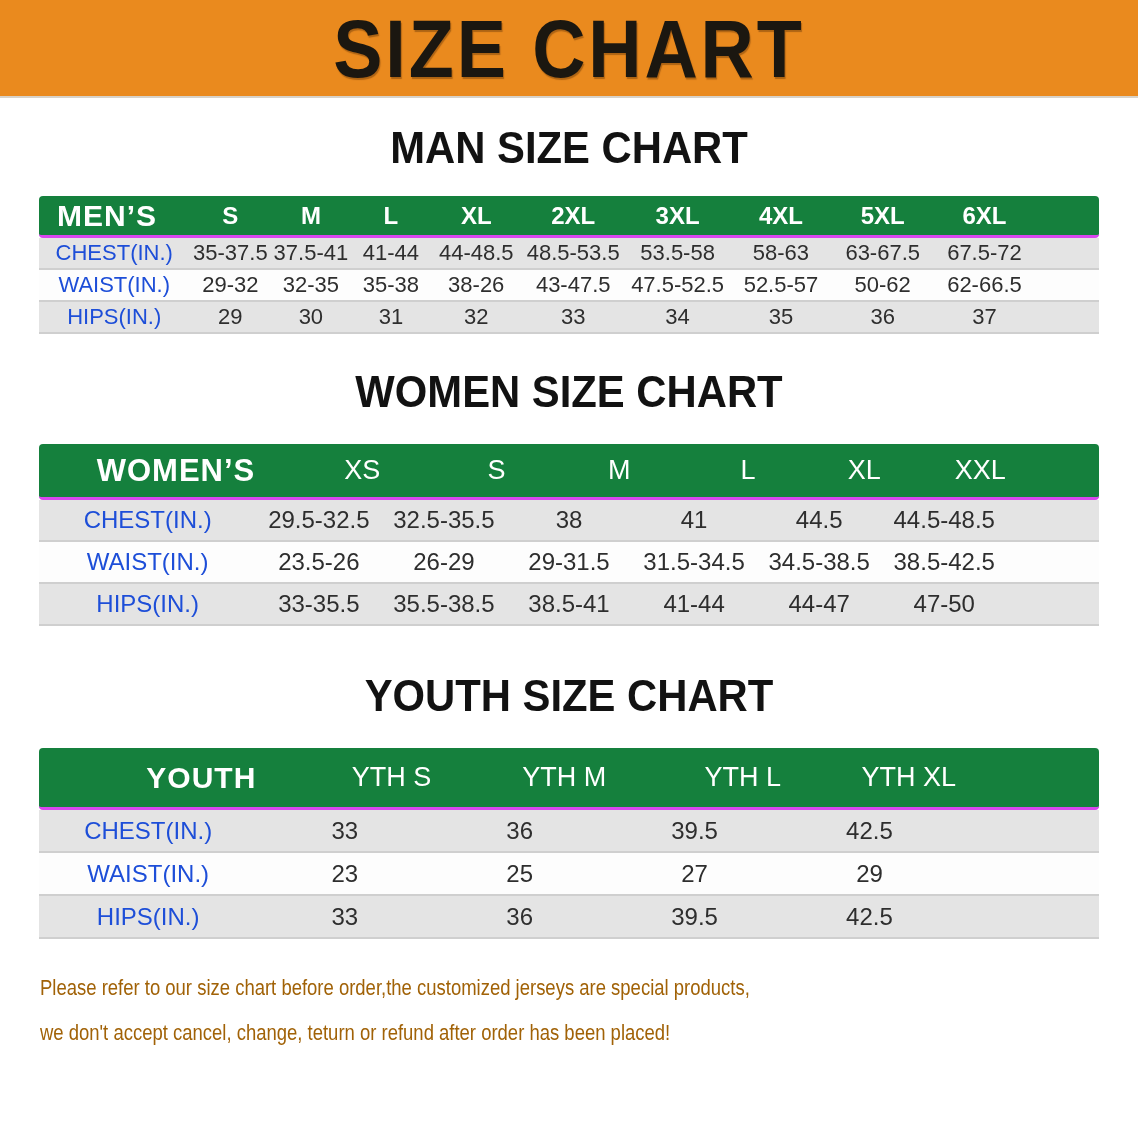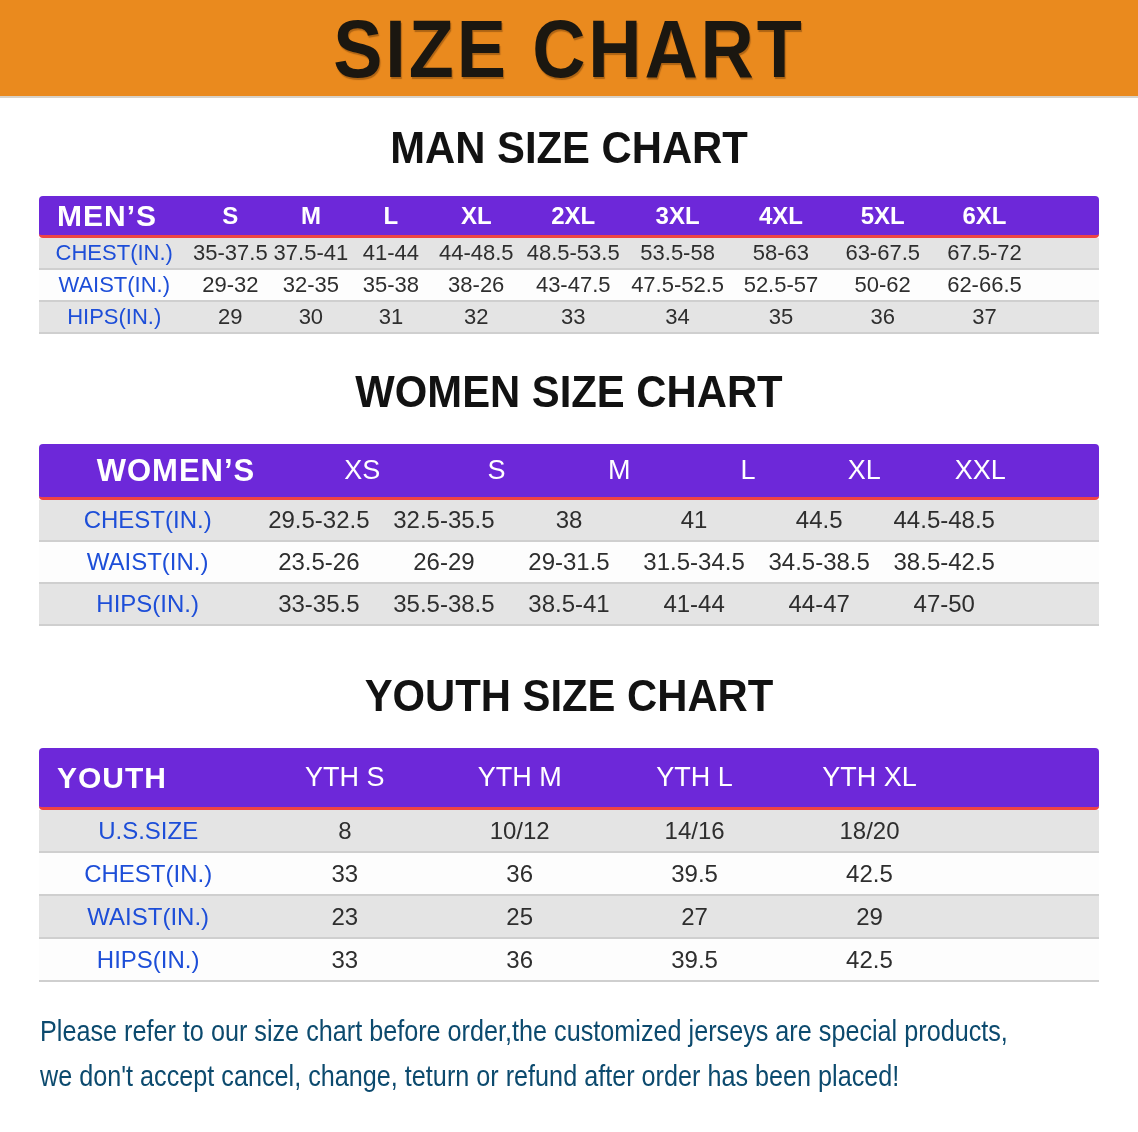--- a/index.html
+++ b/index.html
@@ -48,23 +48,23 @@
 
   
   table {
     width: 1060px;
     margin: 0 auto;
     border-collapse: separate;
     border-spacing: 0;
     table-layout: fixed;
   }
   .band th {
-    background: #6d28d9;
+    background: #15803d;
     color: #ffffff;
-    border-bottom: 3px solid #ef4444;
+    border-bottom: 3px solid #d946ef;
     text-align: center;
     font-weight: normal;
     white-space: nowrap;
   }
   .band th:first-child { border-radius: 4px 0 0 4px; }
   .band th:last-child  { border-radius: 0 4px 4px 0; }
   .band .tbl-label {
     text-align: left;
     padding-left: 18px;
     font-weight: bold;
@@ -81,29 +81,29 @@
   tbody tr:nth-child(even) td { background: #fdfdfd; }
 
   .men   .band th { height: 42px; font-size: 24px; font-weight: bold; }
   .men   .band .tbl-label { font-size: 30px; }
   .men   tbody td { height: 32px; font-size: 22px; }
 
   .women .band th { height: 56px; font-size: 27px; text-align: right; }
   .women .band .tbl-label { font-size: 31px; font-weight: bold; }
   .women tbody td { height: 42px; font-size: 24px; }
 
-  .youth .band th { height: 62px; font-size: 27px; }
+  .youth .band th { height: 62px; font-size: 27px; text-align: right; }
   .youth .band .tbl-label { font-size: 30px; font-weight: bold; }
   .youth tbody td { height: 43px; font-size: 24px; }
 
   
   .disclaimer {
     margin: 26px 11px 0 40px;
-    color: #0c4a6e;
-    font-size: 30px;
+    color: #a16207;
+    font-size: 22px;
     line-height: 45px;
   }
   .disclaimer-line {
     display: block;
     white-space: nowrap;
     transform: scaleX(0.84);
     transform-origin: left center;
   }
 </style>
 </head>
@@ -264,28 +264,20 @@
         <th class="tbl-label">YOUTH</th>
         <th>YTH S</th>
         <th>YTH M</th>
         <th>YTH L</th>
         <th>YTH XL</th>
         <th></th>
       </tr>
     </thead>
     <tbody>
       <tr>
-        <td class="row-label">U.S.SIZE</td>
-        <td>8</td>
-        <td>10/12</td>
-        <td>14/16</td>
-        <td>18/20</td>
-        <td></td>
-      </tr>
-      <tr>
         <td class="row-label">CHEST(IN.)</td>
         <td>33</td>
         <td>36</td>
         <td>39.5</td>
         <td>42.5</td>
         <td></td>
       </tr>
       <tr>
         <td class="row-label">WAIST(IN.)</td>
         <td>23</td>

